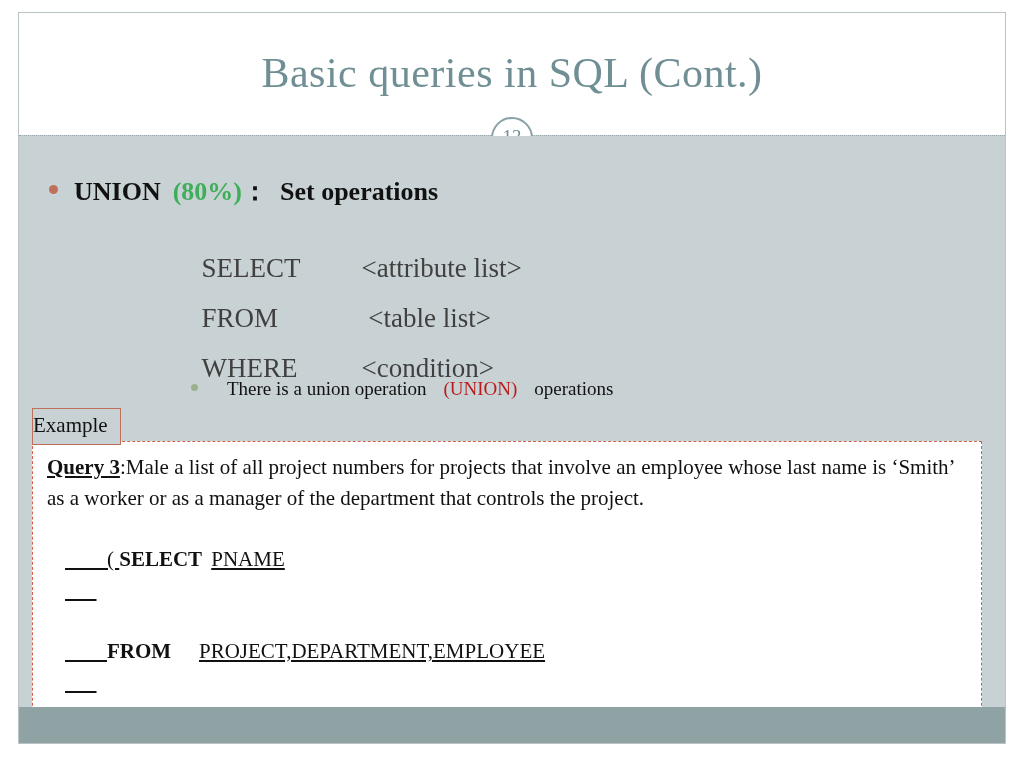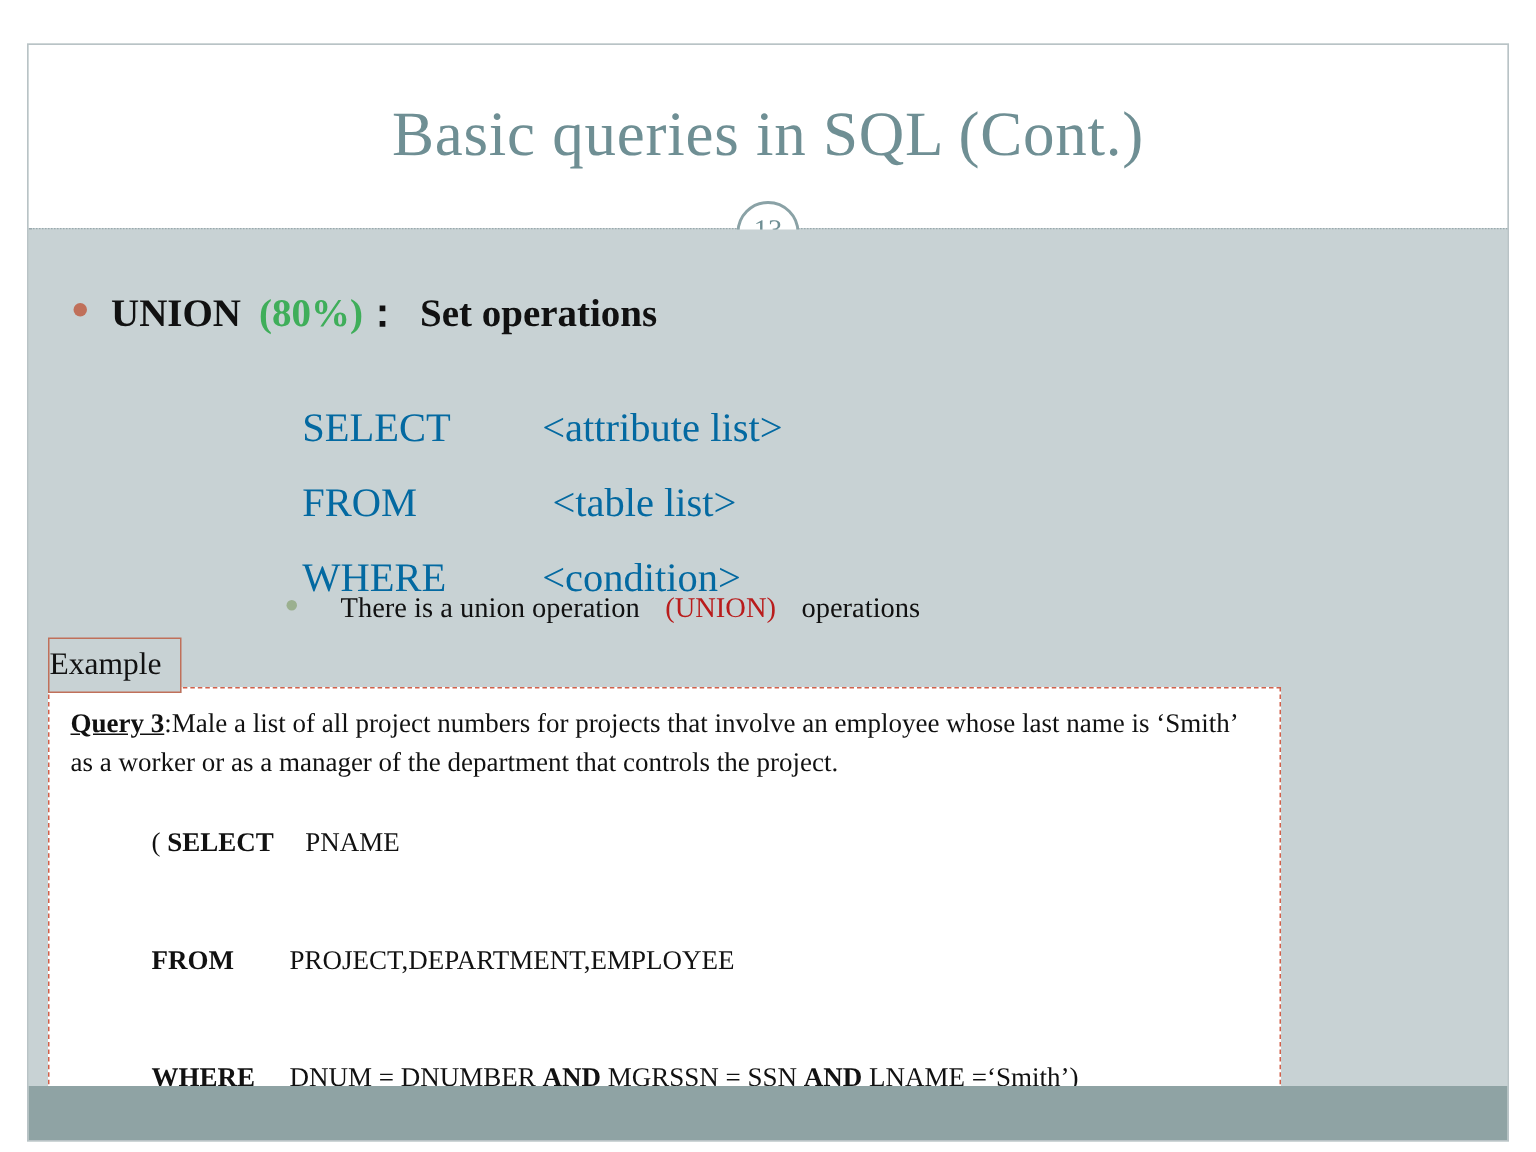--- a/index.html
+++ b/index.html
@@ -9,21 +9,21 @@
   }
   body {
     width: 1024px;
     height: 768px;
     font-family: "Liberation Serif", serif;
     overflow: hidden;
   }
   .slide {
     position: absolute;
     left: 18px;
-    top: 29px;
+    top: 12px;
     width: 988px;
     height: 732px;
     background: #c8d2d4;
     border: 1px solid #b9c3c6;
     box-sizing: border-box;
     overflow: hidden;
   }
   
   .title-band {
     position: absolute;
@@ -103,21 +103,21 @@
     display: inline-block;
     position: relative;
     top: -6px;
   }
   .pct { color: #3fae5a; }
   .bullet-row .sep { margin: 0 6px; }
   .code-line {
     position: absolute;
     left: 142px;
     font-size: 27px;
-    color: #0369a1;
+    color: #404040;
     white-space: pre;
   }
   .kw-col { display: inline-block; width: 160px; }
   .sub-bullet {
     position: absolute;
     left: 172px;
     top: 242px;
     font-size: 19px;
     color: #111;
     display: flex;
@@ -142,33 +142,33 @@
     background: #c8d2d4;
     border: 1px solid #c0705a;
     font-size: 21px;
     color: #111;
     z-index: 3;
   }
   .query-box {
     position: absolute;
     left: 13px;
     top: 305px;
-    width: 822px;
+    width: 950px;
     height: 290px;
     background: #ffffff;
     border: 1px dashed #d2604a;
     box-sizing: border-box;
     padding: 10px 14px;
-    font-size: 18px;
+    font-size: 21px;
     color: #111;
     line-height: 1.46;
   }
   .query-box b { font-weight: bold; }
   .u { text-decoration: underline; }
-  .mono-indent { padding-left: 18px; white-space: pre-wrap; }
+  .mono-indent { padding-left: 18px; white-space: pre-wrap; text-decoration: underline; }
   .kw { display: inline-block; min-width: 92px; font-weight: bold; }
 </style>
 </head>
 <body>
 
 <div class="slide">
 
   <div class="title-band">
     <div class="slide-title">Basic queries in SQL (Cont.)</div>
   </div>

